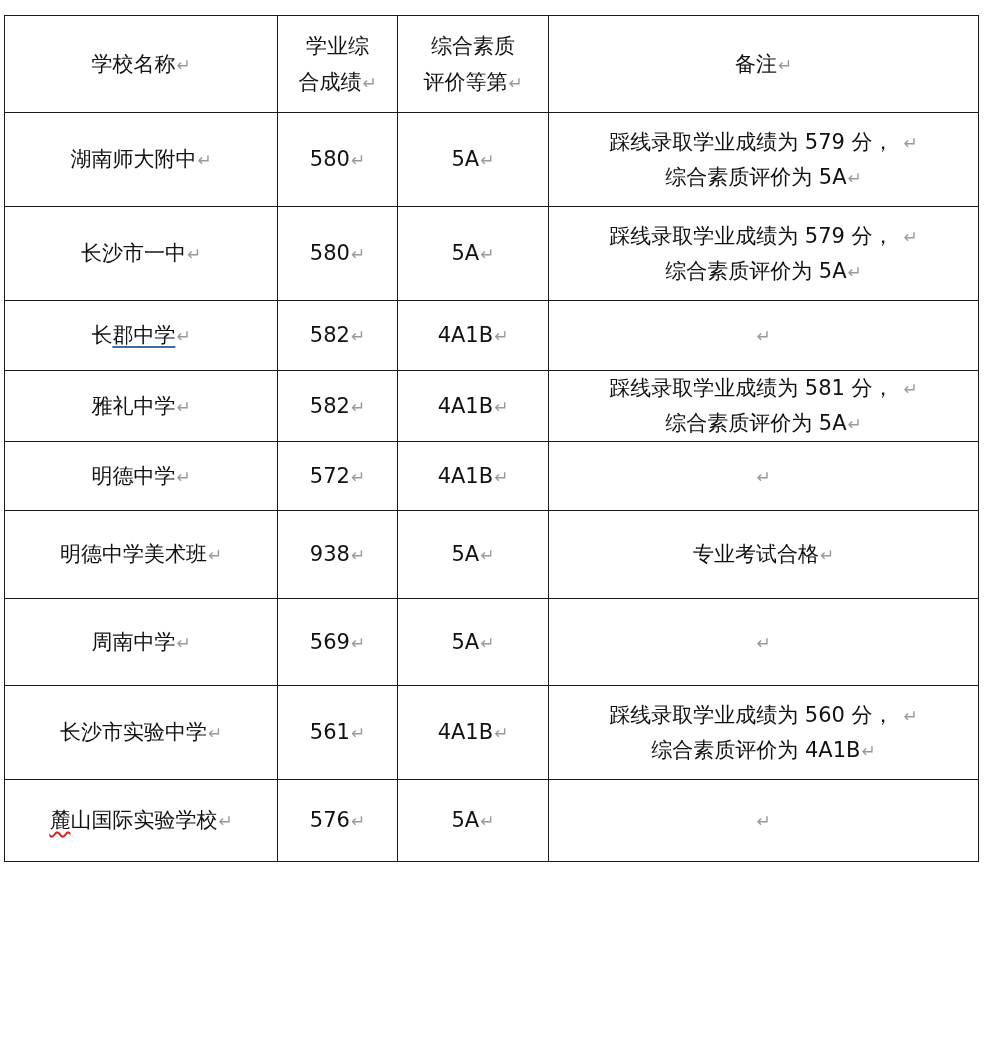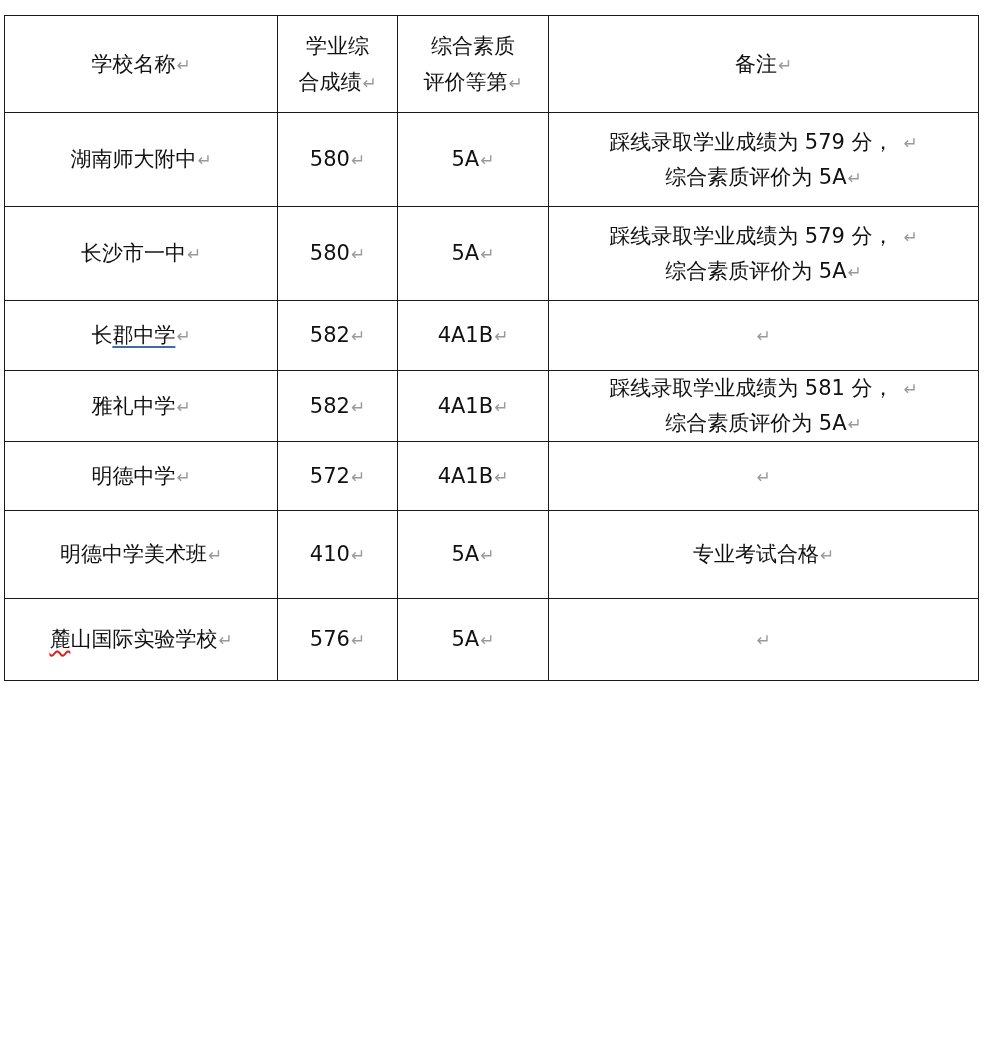--- a/index.html
+++ b/index.html
@@ -63,27 +63,39 @@
 
   <tr style="height:69px">
     <td><span>明德中学</span><span class="mark">↵</span></td>
     <td><span>572</span><span class="mark">↵</span></td>
     <td><span>4A1B</span><span class="mark">↵</span></td>
     <td><span class="empty-mark">↵</span></td>
   </tr>
 
   <tr style="height:88px">
     <td><span>明德中学美术班</span><span class="mark">↵</span></td>
-    <td><span>410</span><span class="mark">↵</span></td>
+    <td><span>938</span><span class="mark">↵</span></td>
     <td><span>5A</span><span class="mark">↵</span></td>
     <td><span>专业考试合格</span><span class="mark">↵</span></td>
   </tr>
 
 
+  <tr style="height:87px">
+    <td><span>周南中学</span><span class="mark">↵</span></td>
+    <td><span>569</span><span class="mark">↵</span></td>
+    <td><span>5A</span><span class="mark">↵</span></td>
+    <td><span class="empty-mark">↵</span></td>
+  </tr>
 
+  <tr style="height:94px">
+    <td><span>长沙市实验中学</span><span class="mark">↵</span></td>
+    <td><span>561</span><span class="mark">↵</span></td>
+    <td><span>4A1B</span><span class="mark">↵</span></td>
+    <td><span>踩线录取学业成绩为 560 分，</span><span class="mark-r">↵</span><br><span>综合素质评价为 4A1B</span><span class="mark">↵</span></td>
+  </tr>
 
   <tr style="height:82px">
     <td><span class="ul-red">麓</span><span>山国际实验学校</span><span class="mark">↵</span></td>
     <td><span>576</span><span class="mark">↵</span></td>
     <td><span>5A</span><span class="mark">↵</span></td>
     <td><span class="empty-mark">↵</span></td>
   </tr>
 
 </tbody>
   </table>

